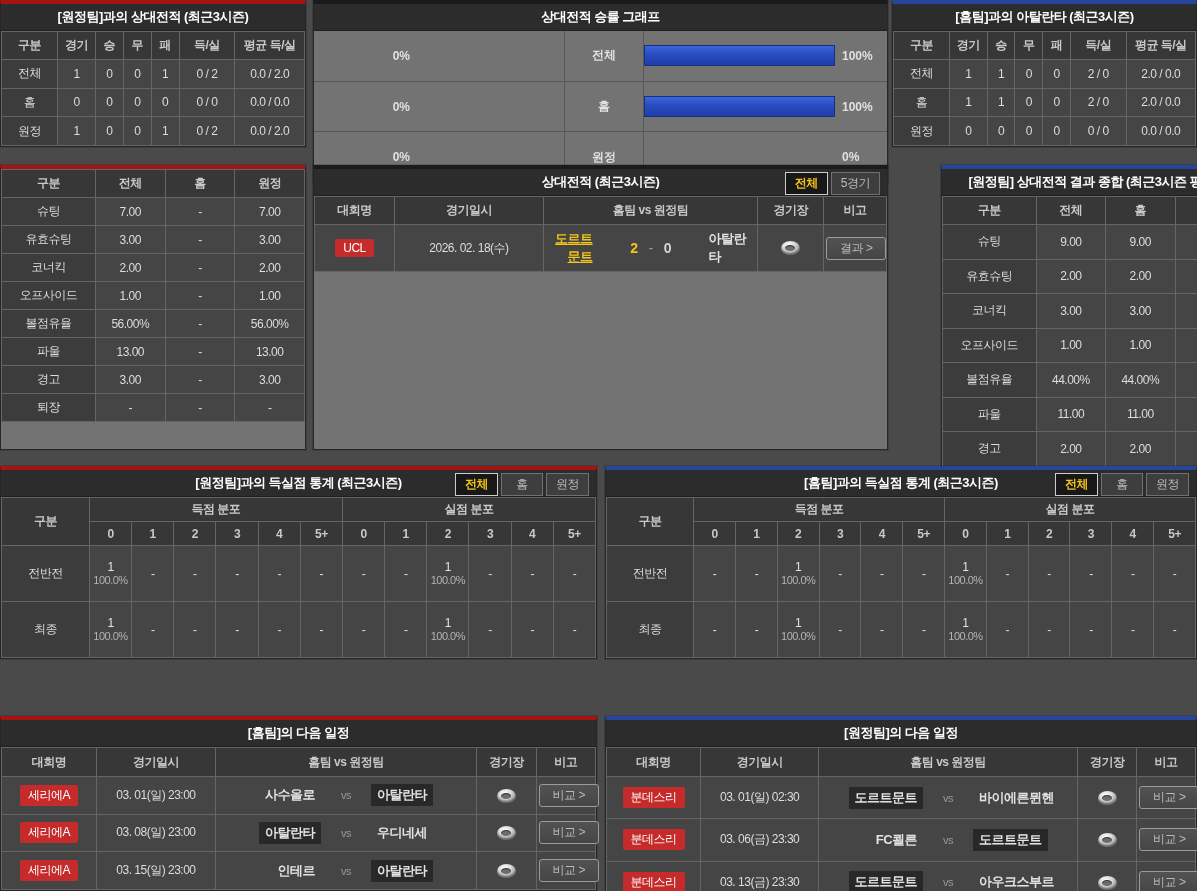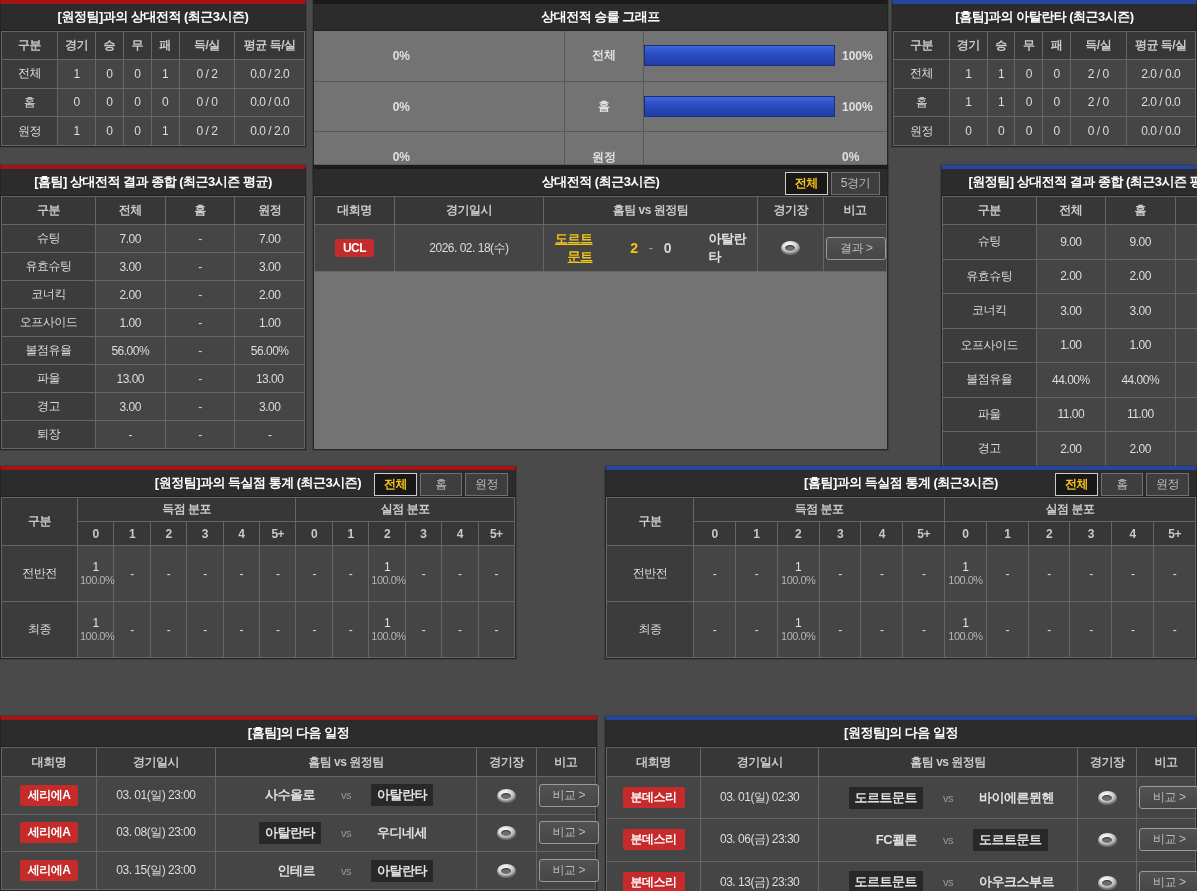--- a/index.html
+++ b/index.html
@@ -27,21 +27,21 @@
   .wr-left{width:250px;display:flex;align-items:center}
   .wr-right{flex:1;display:flex;align-items:center}
   .wr-pct{color:#e0e0e0;font-size:12px;font-weight:bold}
   .wr-pct.l{width:100px;text-align:right;padding-right:4px}
   .wr-pct.r{width:52px;text-align:left;padding-left:7px}
   .wr-label{width:80px;border-left:1px solid #585858;border-right:1px solid #585858;display:flex;align-items:center;justify-content:center;color:#e0e0e0;font-size:12px;font-weight:bold}
   .wr-barzone{flex:1;display:flex;align-items:center}
   .wr-barzone.left{justify-content:flex-end}
   .wr-bar{height:21px;background:linear-gradient(var(--bar_blue_light,#3c66dd),var(--bar_blue,#2a4cc0) 45%,#1f3da8);border:1px solid #16307e}
   
-  .badge{display:inline-block;background:var(--badge_red,#c62b2b);color:#ffffff;font-size:12px;font-weight:bold;padding:2px 8px;border-radius:2px;letter-spacing:-0.5px;white-space:nowrap}
+  .badge{display:inline-block;background:var(--badge_red,#c62b2b);color:#ffffff;font-size:12px;font-weight:normal;padding:2px 8px;border-radius:2px;letter-spacing:-0.5px;white-space:nowrap}
   .mini-btn{display:inline-block;padding:2px 13px;border:1px solid #9b9b9b;border-radius:3px;background:linear-gradient(#525252,#464646);color:#b9b9b9;font-size:12px;cursor:pointer;white-space:nowrap;letter-spacing:-0.5px}
   .stadium{display:inline-block;width:19px;height:14px;border-radius:50%;background:radial-gradient(ellipse at 40% 30%,#fdfdfd,#d8d8d8 40%,#9a9a9a 72%,#767676);box-shadow:inset 0 -2px 2px rgba(0,0,0,.35);position:relative;vertical-align:middle;cursor:pointer}
   .stadium::after{content:"";position:absolute;left:4px;top:4px;width:10px;height:6px;border-radius:50%;background:#6d6d6d;box-shadow:inset 0 1px 1px rgba(0,0,0,.5)}
   
   .match-line{display:flex;align-items:center;justify-content:center}
   .half{flex:1}
   .half.r{text-align:right;padding-right:6px}
   .half.l{text-align:left;padding-left:6px}
   .vs{width:38px;color:#999999;font-size:11px;text-align:center;flex:none}
   .team{display:inline-block;color:#e2e2e2;font-size:13px;font-weight:bold;padding:2px 6px;letter-spacing:-0.5px}
@@ -57,21 +57,21 @@
   .dp{font-size:11px;color:#b5b5b5;line-height:13px}
   .dist-head tr.sub{height:24px}
   .dist-head tr.grp{height:24px}
   
   #p1{left:0;top:0;width:306px;height:147px}
   #p2{left:313px;top:0;width:575px;height:183px}
   #p3{left:892px;top:0;width:305px;height:147px}
   #p4{left:0;top:165px;width:306px;height:285px}
   #p5{left:313px;top:165px;width:575px;height:285px}
   #p6{left:941px;top:165px;width:305px;height:337px}
-  #p7{left:0;top:466px;width:516px;height:193px}
+  #p7{left:0;top:466px;width:597px;height:193px}
   #p8{left:605px;top:466px;width:592px;height:193px}
   #p9{left:0;top:716px;width:597px;height:175px}
   #p10{left:605px;top:716px;width:592px;height:189px}
   #p5 .grid tbody tr{height:46px}
   #p9 .grid thead tr,#p10 .grid thead tr{height:29px}
 </style>
 </head>
 <body>
 
 <div class="panel red" id="p1">
@@ -227,23 +227,20 @@
           <td>0</td>
           <td>0</td>
           <td>0 / 0</td>
           <td>0.0 / 0.0</td>
         </tr>
       </tbody>
   </table>
 </div>
 
 <div class="panel red" id="p4">
-  <div class="titlebar">
-    <span class="title-text">[홈팀] 상대전적 결과 종합 (최근3시즌 평균)</span>
-  </div>
   <table class="grid fill">
     <colgroup>
         <col style="width:31%">
         <col style="width:23%">
         <col style="width:23%">
         <col>
       </colgroup>
     <thead>
         <tr>
           <th>구분</th>

